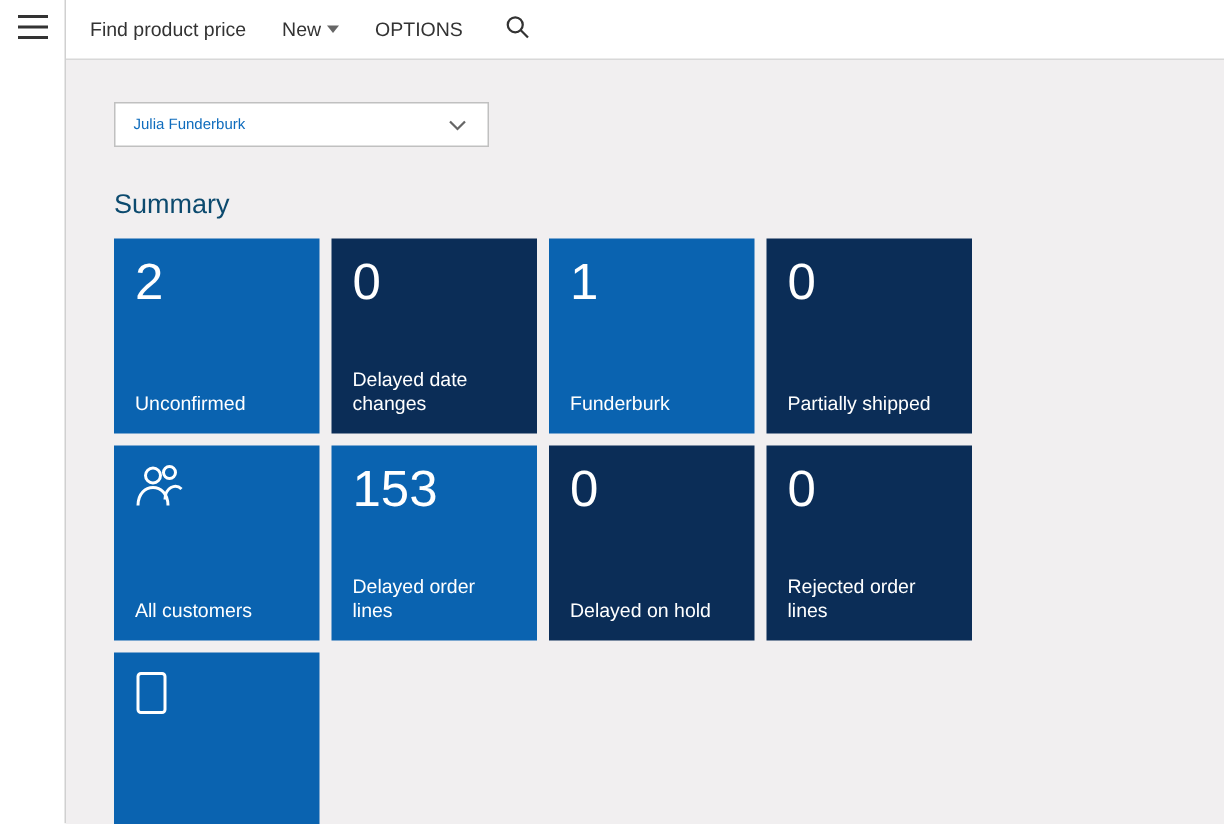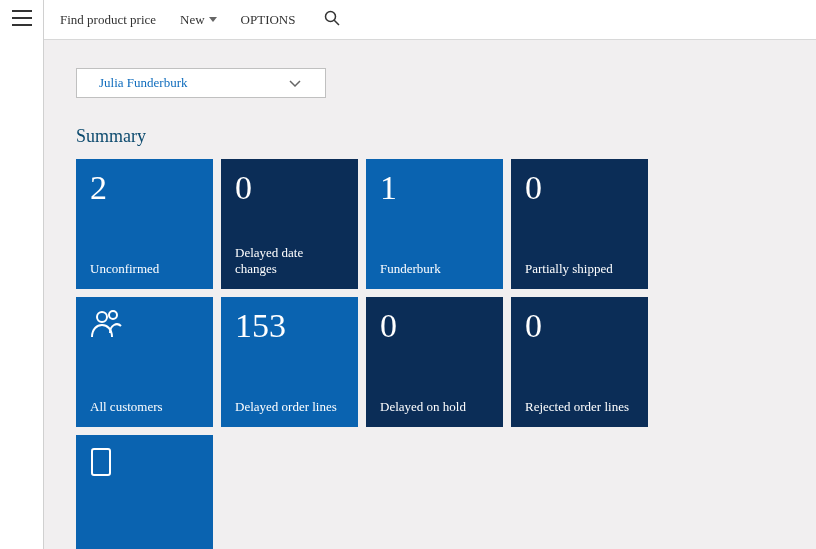--- a/index.html
+++ b/index.html
@@ -10,21 +10,20 @@
     body {
       font-family: "Segoe UI", Tahoma, Geneva, sans-serif;
       background: #fff;
       width: 816px;
       height: 549px;
       overflow: hidden;
     }
     .app {
       display: flex;
       height: 100%;
-      font-family: Liberation Serif, serif;
     }
     .nav-rail {
       width: 44px;
       border-right: 1px solid #d0d0d0;
       background: #fff;
       padding-top: 10px;
       display: flex;
       justify-content: center;
       align-items: flex-start;
     }
@@ -88,24 +87,24 @@
       margin-bottom: 18px;
     }
     .select-wrap {
       display: inline-flex;
       align-items: center;
       justify-content: space-between;
       width: 250px;
       height: 30px;
       background: #fff;
       border: 1px solid #c0c0c0;
-      padding: 0 22px;
+      padding: 0 12px;
       cursor: pointer;
       color: #0f6cbd;
-      font-size: 13px;
+      font-size: 10px;
       margin-bottom: 28px;
     }
     .select-caret svg {
       display: block;
     }
     .section-title {
       font-size: 18px;
       color: #0c4a6e;
       font-weight: 400;
       margin-bottom: 12px;

